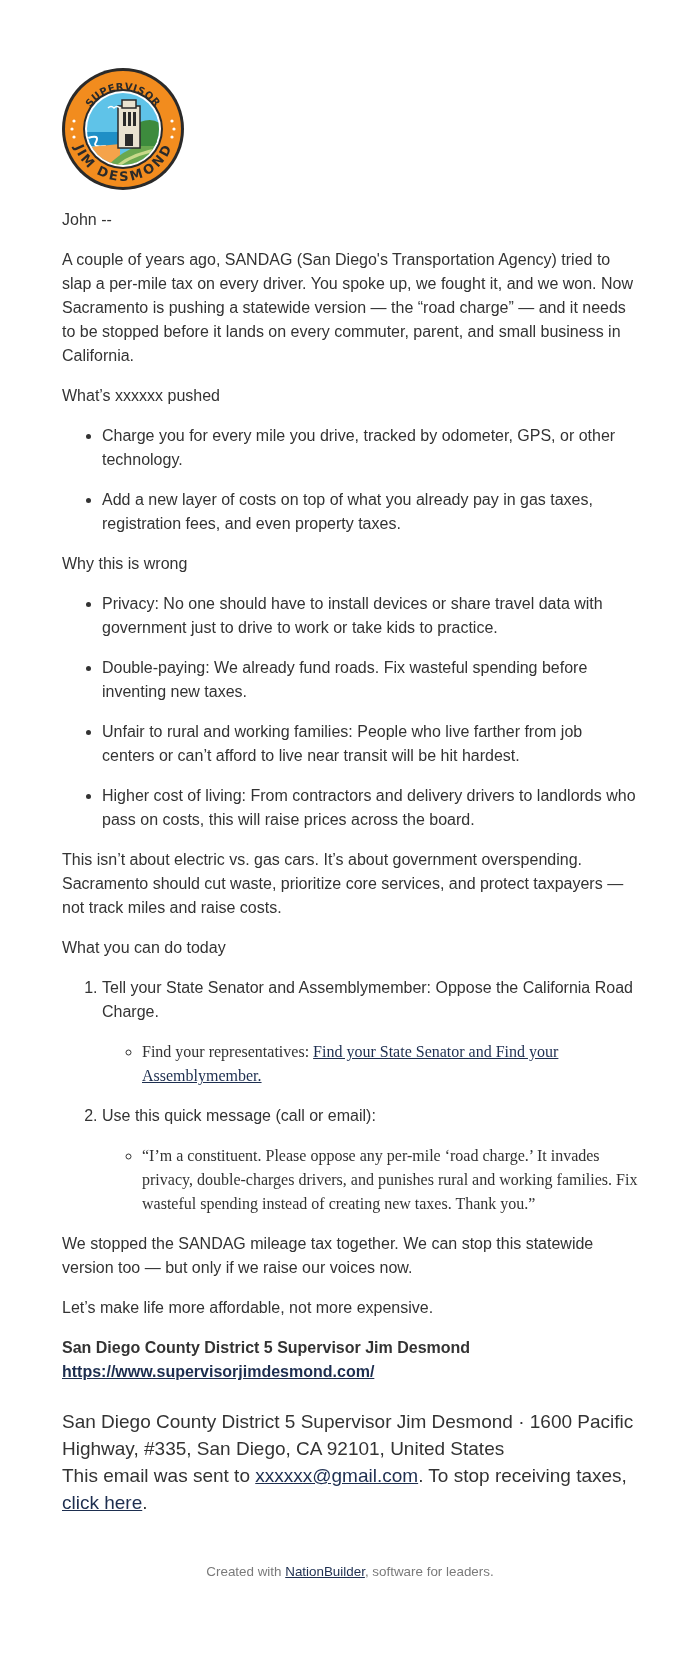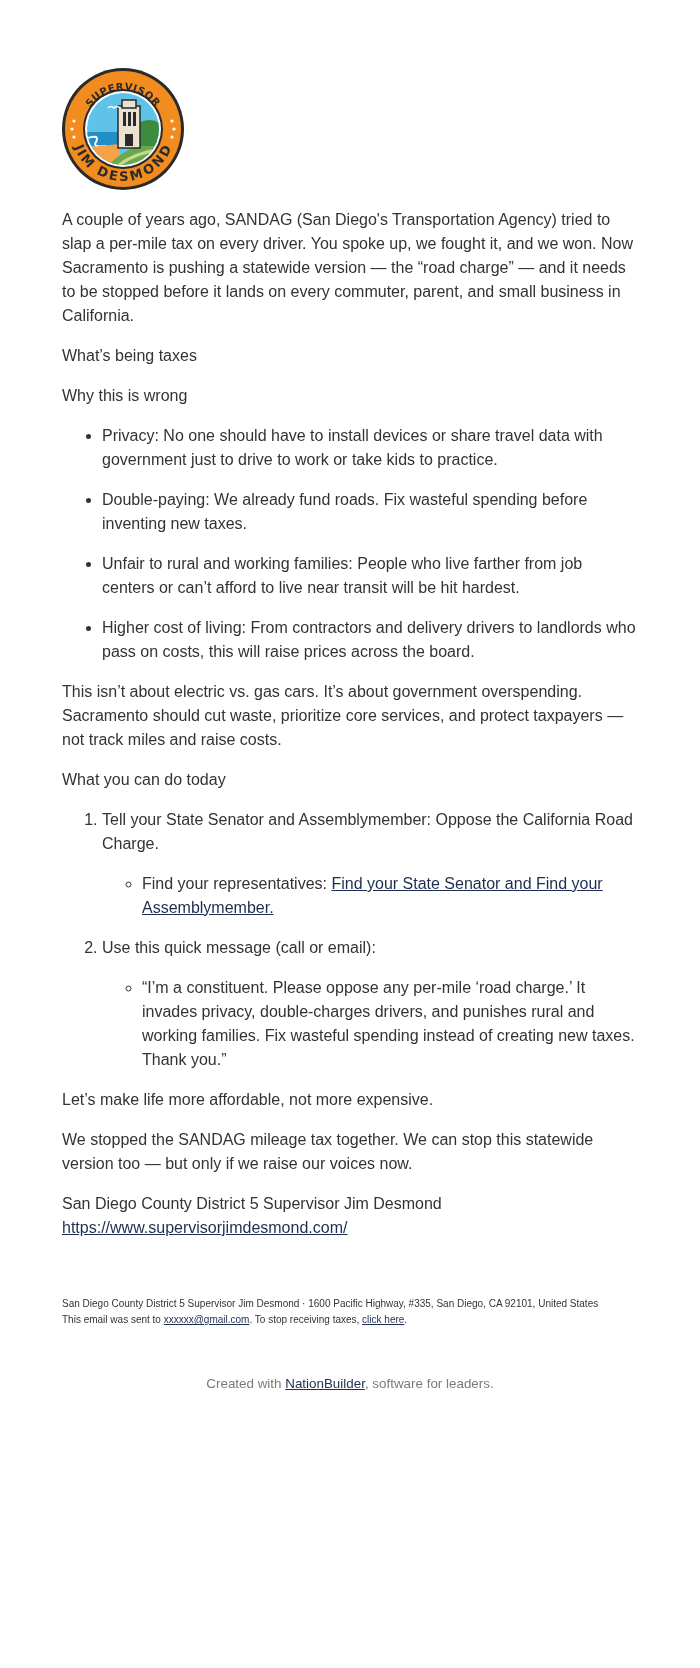--- a/index.html
+++ b/index.html
@@ -13,28 +13,28 @@
     }
     .wrap { padding: 66px 62px 0 62px; position: relative; }
     .logo { width: 126px; height: 126px; margin-left: -2px; }
     .logo svg { display: block; }
     .content { margin-top: 16px; }
     p { margin: 0 0 16px 0; }
     ul, ol { margin: 0 0 16px 0; padding-left: 40px; }
     li { margin-bottom: 16px; }
     li:last-child { margin-bottom: 16px; }
     ul.disc { list-style-type: disc; }
-    ul.circle { list-style-type: circle; margin-top: 16px; margin-bottom: 0; }
+    ul.circle { list-style-type: circle; margin-top: 16px; margin-bottom: 0; font-family: Liberation Serif, serif; }
     ol > li { }
     a { color: #1d2e4f; text-decoration: underline; }
-    .sig { margin-bottom: 0; }
+    .sig { margin-bottom: 0; font-weight: bold; }
     .footer {
-      margin-top: 56px;
-      font-size: 10px;
-      line-height: 16px;
+      margin-top: 24px;
+      font-size: 19px;
+      line-height: 27px;
       color: #333333;
     }
     .footer p { margin: 0; }
     .credit {
       text-align: center;
       font-size: 13.4px;
       color: #7a7a7a;
       margin-top: 44px;
     }
     .credit a { color: #1d2e4f; }
@@ -85,23 +85,28 @@
       <text font-family="DejaVu Sans, sans-serif" font-weight="bold" font-size="10" fill="#2a2a2a" letter-spacing="0.5">
         <textPath href="#topArc" startOffset="50%" text-anchor="middle">SUPERVISOR</textPath>
       </text>
       <text font-family="DejaVu Sans, sans-serif" font-weight="bold" font-size="13" fill="#2a2a2a" letter-spacing="0.3" dy="9">
         <textPath href="#botArc" startOffset="50%" text-anchor="middle">JIM DESMOND</textPath>
       </text>
     </svg>
   </div>
 
   <div class="content">
+    <p>John --</p>
     <p>A couple of years ago, SANDAG (San Diego's Transportation Agency) tried to slap a per-mile tax on every driver. You spoke up, we fought it, and we won. Now Sacramento is pushing a statewide version — the “road charge” — and it needs to be stopped before it lands on every commuter, parent, and small business in California.</p>
 
-    <p>What’s being taxes</p>
+    <p>What’s xxxxxx pushed</p>
+    <ul class="disc">
+      <li>Charge you for every mile you drive, tracked by odometer, GPS, or other technology.</li>
+      <li>Add a new layer of costs on top of what you already pay in gas taxes, registration fees, and even property taxes.</li>
+    </ul>
 
     <p>Why this is wrong</p>
     <ul class="disc">
       <li>Privacy: No one should have to install devices or share travel data with government just to drive to work or take kids to practice.</li>
       <li>Double-paying: We already fund roads. Fix wasteful spending before inventing new taxes.</li>
       <li>Unfair to rural and working families: People who live farther from job centers or can’t afford to live near transit will be hit hardest.</li>
       <li>Higher cost of living: From contractors and delivery drivers to landlords who pass on costs, this will raise prices across the board.</li>
     </ul>
 
     <p>This isn’t about electric vs. gas cars. It’s about government overspending. Sacramento should cut waste, prioritize core services, and protect taxpayers — not track miles and raise costs.</p>
@@ -115,22 +120,22 @@
         </ul>
       </li>
       <li>
         <span>Use this quick message (call or email):</span>
         <ul class="circle">
           <li style="margin-bottom:0">“I’m a constituent. Please oppose any per-mile ‘road charge.’ It invades privacy, double-charges drivers, and punishes rural and working families. Fix wasteful spending instead of creating new taxes. Thank you.”</li>
         </ul>
       </li>
     </ol>
 
+    <p>We stopped the SANDAG mileage tax together. We can stop this statewide version too — but only if we raise our voices now.</p>
     <p>Let’s make life more affordable, not more expensive.</p>
-    <p>We stopped the SANDAG mileage tax together. We can stop this statewide version too — but only if we raise our voices now.</p>
 
     <p class="sig">
       <span>San Diego County District 5 Supervisor Jim Desmond</span><br>
       <a href="#">https://www.supervisorjimdesmond.com/</a>
     </p>
   </div>
 
   <div class="footer">
     <p>San Diego County District 5 Supervisor Jim Desmond · 1600 Pacific Highway, #335, San Diego, CA 92101, United States</p>
     <p><span>This email was sent to </span><a href="#">xxxxxx@gmail.com</a><span>. To stop receiving taxes, </span><a href="#">click here</a><span>.</span></p>

